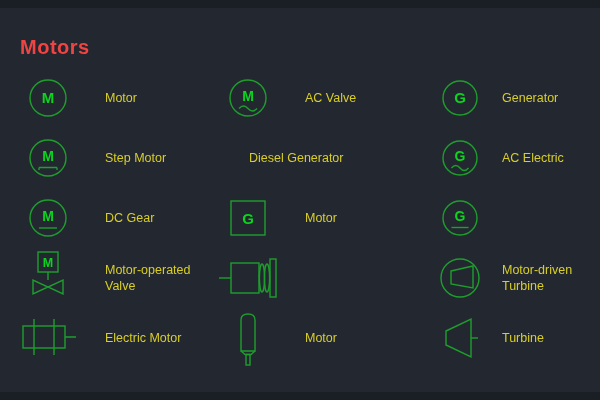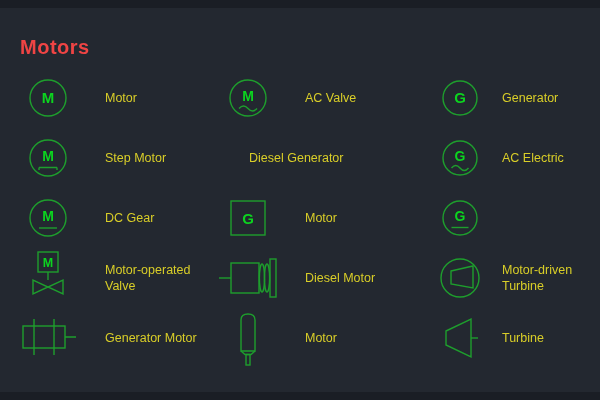--- a/index.html
+++ b/index.html
@@ -146,41 +146,40 @@
   <div class="cell col2">
     <span class="sym">
       <svg width="60" height="56" viewBox="0 0 60 56" fill="none" stroke="#1e9e2d" stroke-width="1.4">
         <path d="M1,28 h12"></path>
         <rect x="13" y="13" width="28" height="30"></rect>
         <ellipse cx="44" cy="28" rx="2.6" ry="14"></ellipse>
         <ellipse cx="49" cy="28" rx="2.6" ry="14"></ellipse>
         <rect x="52" y="9" width="6" height="38"></rect>
       </svg>
     </span>
-    <span class="lbl">Diesel Motor</span>
   </div>
 
   <div class="cell col3">
     <span class="sym">
       <svg width="56" height="56" viewBox="0 0 56 56" fill="none" stroke="#1e9e2d" stroke-width="1.4">
         <circle cx="28" cy="28" r="19"></circle>
         <polygon points="19,21 41,16 41,38 19,34"></polygon>
       </svg>
     </span>
     <span class="lbl">Motor-driven Turbine</span>
   </div>
 
   <div class="cell col1">
     <span class="sym">
       <svg width="56" height="56" viewBox="0 0 56 56" fill="none" stroke="#1e9e2d" stroke-width="1.4">
         <rect x="3" y="16" width="42" height="22"></rect>
         <path d="M14,9 v36 M34,9 v36 M45,27 h11"></path>
       </svg>
     </span>
-    <span class="lbl">Generator Motor</span>
+    <span class="lbl">Electric Motor</span>
   </div>
 
   <div class="cell col2">
     <span class="sym">
       <svg width="56" height="56" viewBox="0 0 56 56" fill="none" stroke="#1e9e2d" stroke-width="1.4">
         <path d="M21,41 L21,10 Q21,4 28,4 Q35,4 35,10 L35,41 Z"></path>
         <path d="M21,41 L25,44.5 H31 L35,41"></path>
         <rect x="26" y="44.5" width="4" height="10.5"></rect>
       </svg>
     </span>

